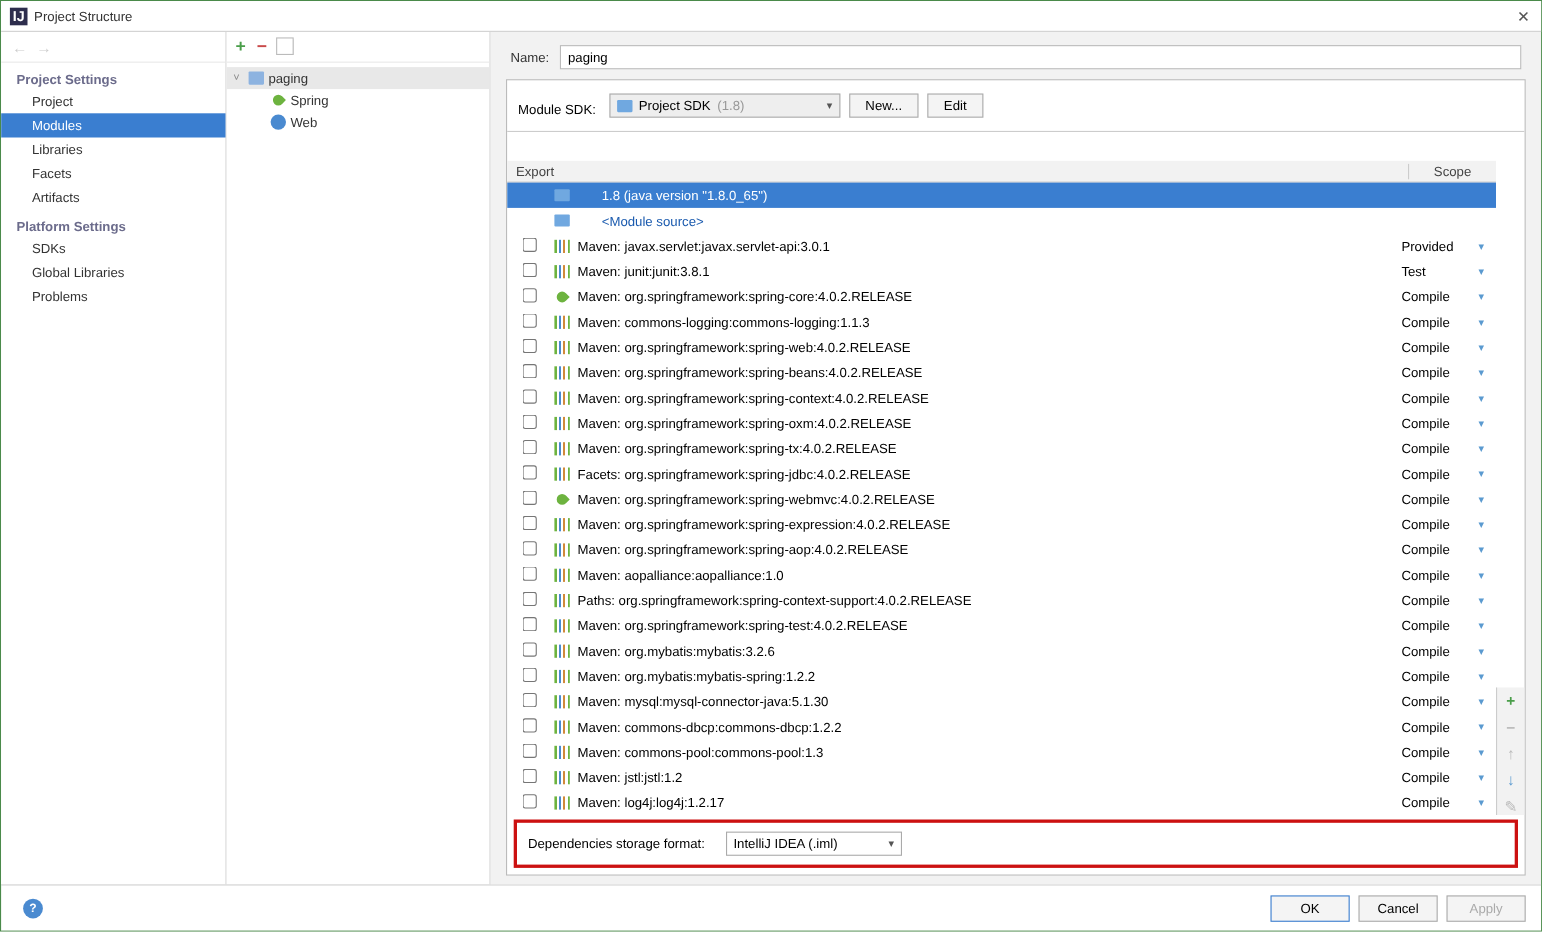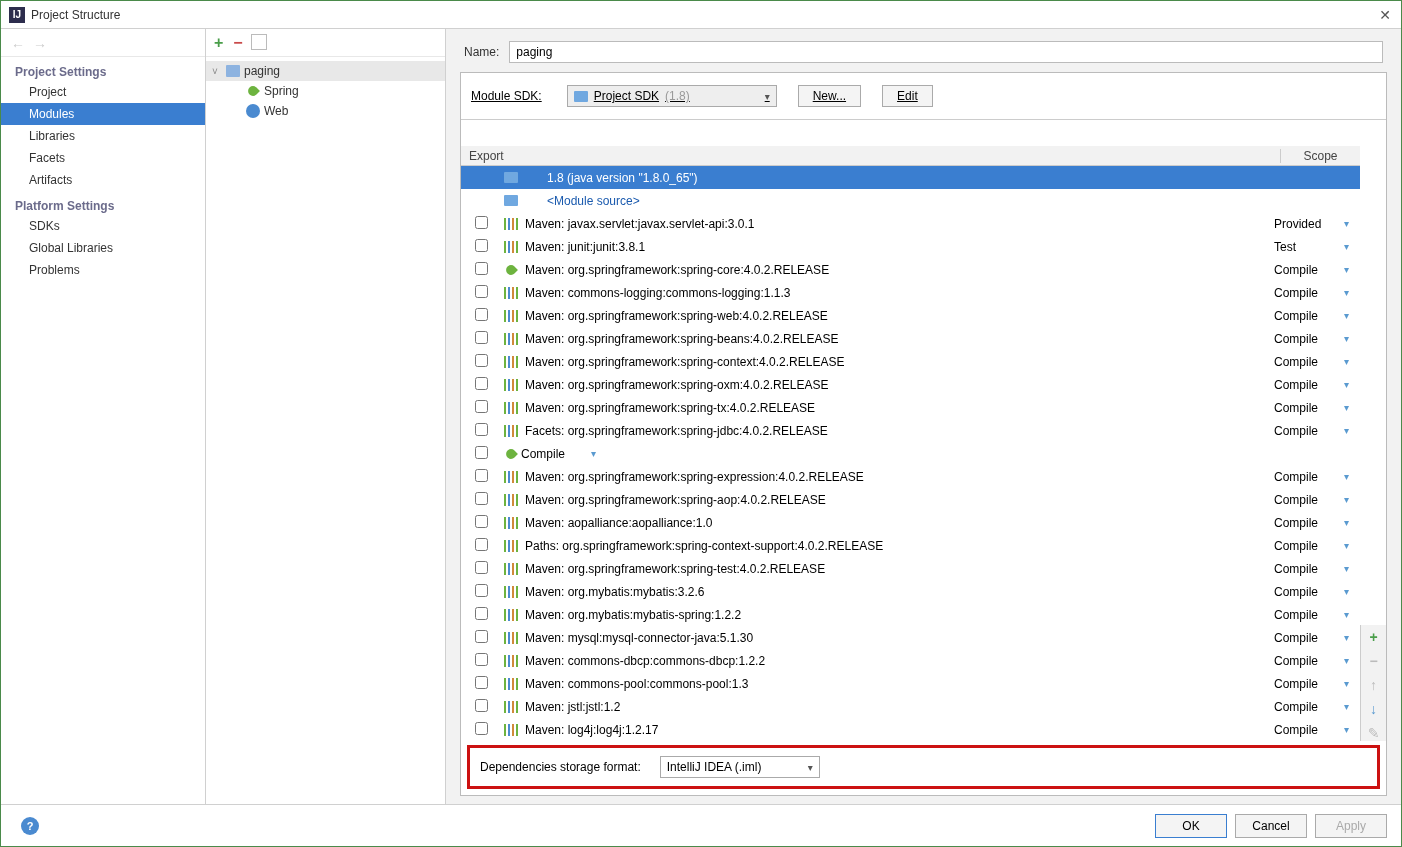--- a/index.html
+++ b/index.html
@@ -1,20 +1,20 @@
 <!DOCTYPE html>
 <html><head>
 <meta charset="utf-8">
 <style>
 * { box-sizing: border-box; margin: 0; padding: 0; font-family: "Segoe UI", Tahoma, sans-serif; font-size: 12px; }
 body { background: #f0f0f0; width: 1402px; height: 847px; overflow: hidden; }
 
 .window { width: 1402px; height: 847px; background: #fff; border: 1px solid #4a8a4a; display: flex; flex-direction: column; }
 .titlebar { height: 28px; background: #fff; display: flex; align-items: center; padding: 0 8px; border-bottom: 1px solid #d0d0d0; }
-.titlebar-icon { width: 16px; height: 16px; background: #2d2d4d; margin-right: 6px; display:inline-flex; align-items:center; justify-content:center; color:#fff; font-size:10px; font-weight:bold;}
+.titlebar-icon { width: 16px; height: 16px; background: #2d2d4d; margin-right: 6px; display:inline-flex; align-items:center; justify-content:center; color:#fff; font-size:13px; font-weight:bold;}
 .titlebar-title { flex: 1; color: #333; }
 .titlebar-close { width: 16px; height: 16px; font-size: 14px; color: #555; text-align: center; cursor: pointer; }
 
 .body { flex: 1; display: flex; overflow: hidden; }
 
 
 .sidebar { width: 205px; background: #fff; border-right: 1px solid #d0d0d0; display: flex; flex-direction: column; }
 .sidebar-nav { height: 28px; display: flex; align-items: center; gap: 6px; padding: 0 10px; border-bottom: 1px solid #e8e8e8;}
 .nav-arrow { width: 16px; height: 16px; color: #ccc; font-size: 14px; }
 .sidebar-section { padding: 8px 0 2px 14px; color: #6b6b8b; font-weight: 600; }
@@ -41,21 +41,21 @@
 .main-panel { flex: 1; background: #f2f2f2; display: flex; flex-direction: column; padding: 0; position:relative;}
 .name-row { display: flex; align-items: center; padding: 12px 18px 10px 18px; gap: 10px; }
 .name-label { color: #333; }
 .name-input { flex: 1; height: 22px; border: 1px solid #bbb; background: #fff; padding: 0 6px; }
 
 .tabs { display: flex; padding-left: 14px; }
 .tab { padding: 4px 12px; border: 1px solid #bbb; background: #e6e6e6; margin-right: -1px; color: #555; cursor:pointer;}
 .tab.active { background: #fff; border-bottom: 1px solid #fff; position:relative; z-index:2;}
 .tab-body { flex:1; background:#fff; border:1px solid #bbb; margin:0 14px 8px 14px; margin-top:-1px; display:flex; flex-direction:column; overflow:hidden;}
 
-.sdk-row { display:flex; align-items:center; padding:12px 10px; gap:21px;text-decoration:underline; }
+.sdk-row { display:flex; align-items:flex-end; padding:12px 10px; gap:8px; }
 .sdk-label { margin-right:4px; }
 .sdk-select { width:210px; height:22px; border:1px solid #aaa; background:#eee; display:flex; align-items:center; padding:0 6px; gap:6px;}
 .sdk-select .dim { color:#999; }
 .sdk-chev { margin-left:auto; color:#555; font-size:10px;}
 .btn { height:22px; padding:0 14px; border:1px solid #aaa; background:#f4f4f4; cursor:pointer;}
 
 .dep-table-wrap { flex:1; display:flex; overflow:hidden; border-top:1px solid #ccc;align-items:flex-end;}
 .dep-table { flex:1; overflow-y:auto; }
 .dep-head { display:flex; background:#f2f2f2; border-bottom:1px solid #ccc; height:20px; align-items:center;}
 .dep-head .c-exp { width:50px; padding-left:8px; color:#444;}
@@ -281,20 +281,21 @@
                   </div>
                   <div class="c-name">Facets: org.springframework:spring-jdbc:4.0.2.RELEASE</div>
                   <div class="c-scope">Compile</div>
                   <div class="c-drop">▾</div>
                 </div>
                 <div class="dep-row">
                   <div class="c-chk"><input type="checkbox" style=""></div>
                   <div class="c-icon">
                     <span class="spring-leaf"></span>
                   </div>
+                  <div class="c-name">Maven: org.springframework:spring-webmvc:4.0.2.RELEASE</div>
                   <div class="c-scope">Compile</div>
                   <div class="c-drop">▾</div>
                 </div>
                 <div class="dep-row">
                   <div class="c-chk"><input type="checkbox" style=""></div>
                   <div class="c-icon">
                     <span class="lib-icon lib-bars"></span>
                   </div>
                   <div class="c-name">Maven: org.springframework:spring-expression:4.0.2.RELEASE</div>
                   <div class="c-scope">Compile</div>

